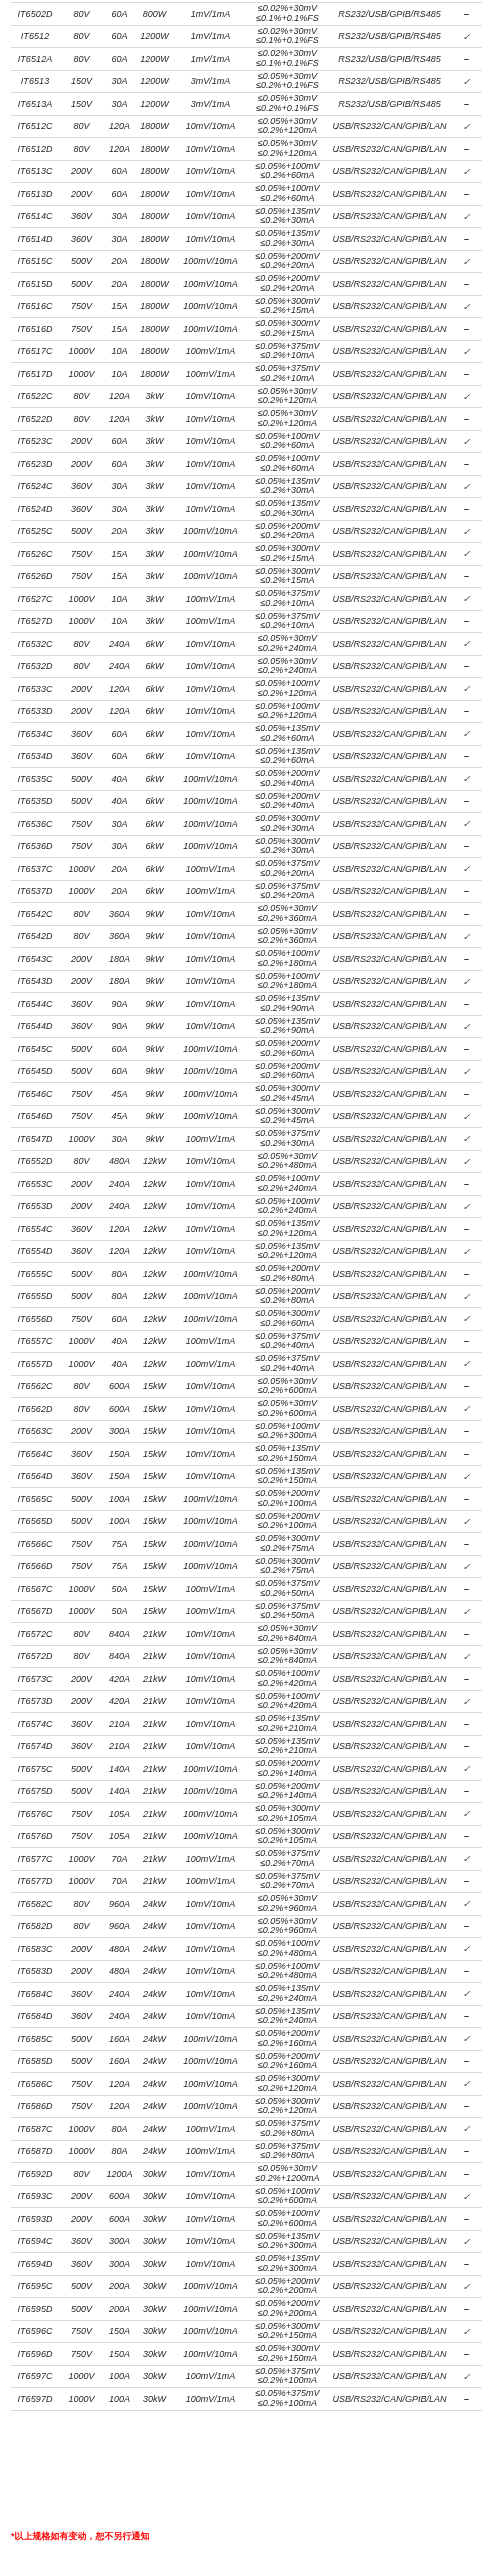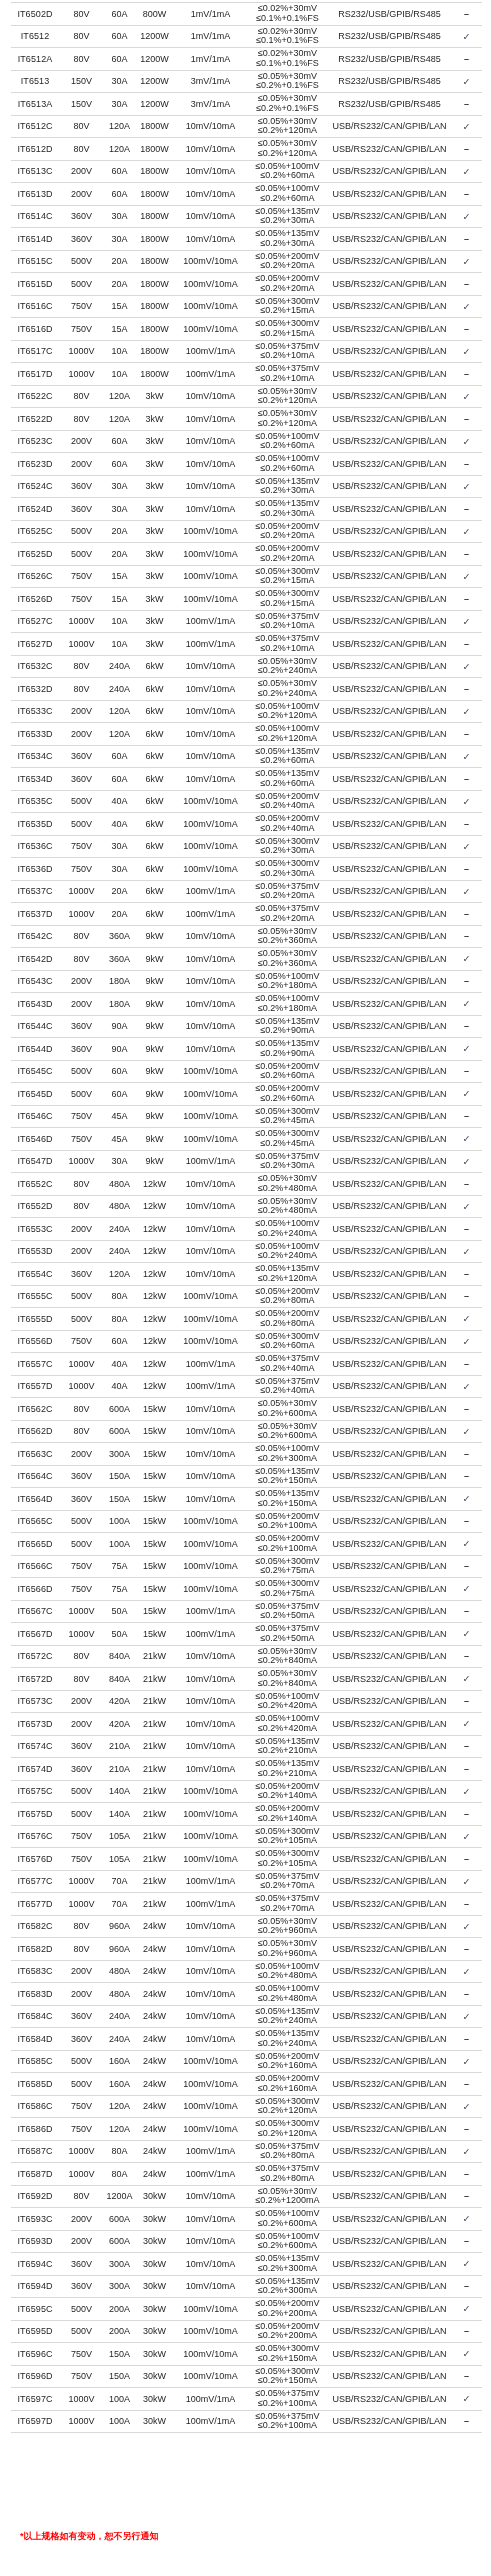--- a/index.html
+++ b/index.html
@@ -9,41 +9,42 @@
     overflow:hidden;
     font-family:"Liberation Sans", sans-serif;
     -webkit-font-smoothing:antialiased;
   }
   table.spec{
     border-collapse:collapse;
     table-layout:fixed;
     width:470px;
     margin:2.2px 0 0 11px;
     border-bottom:0.7px solid #d9d9d9;
+    font-style:italic;
   }
   table.spec td{
     border-top:0.7px solid #d9d9d9;
     height:21.5px;
     padding:0;
     vertical-align:middle;
     text-align:center;
     font-size:9px;
     color:#1f1f1f;
     white-space:nowrap;
     overflow:hidden;
   }
   td.c-model{text-align:left;padding-left:6px;letter-spacing:0.1px;}
   td.c-acc{text-align:left;padding-left:9px;font-size:9px;line-height:9.7px;}
   td.c-acc div{height:9.7px;}
   td.c-opt{font-size:9px;}
   .check{color:#3f4e5f;font-size:9.7px;}
   .dash{color:#333333;font-size:9px;font-weight:bold;}
   .footnote{
     position:absolute;
-    left:20px;top:2531px;
+    left:11px;top:2531px;
     font-size:9px;
     font-weight:bold;
     color:#fe0000;
     line-height:11px;
   }
 </style>
 </head>
 <body>
 
 <table class="spec">
@@ -364,33 +365,20 @@
         <td>3kW</td>
         <td>100mV/10mA</td>
         <td class="c-acc">
           <div>≤0.05%+200mV</div>
           <div>≤0.2%+20mA</div>
         </td>
         <td>USB/RS232/CAN/GPIB/LAN</td>
         <td class="c-opt"><span class="check">✓</span></td>
       </tr>
       <tr>
-        <td class="c-model">IT6525D</td>
-        <td>500V</td>
-        <td>20A</td>
-        <td>3kW</td>
-        <td>100mV/10mA</td>
-        <td class="c-acc">
-          <div>≤0.05%+200mV</div>
-          <div>≤0.2%+20mA</div>
-        </td>
-        <td>USB/RS232/CAN/GPIB/LAN</td>
-        <td class="c-opt"><span class="dash">–</span></td>
-      </tr>
-      <tr>
         <td class="c-model">IT6526C</td>
         <td>750V</td>
         <td>15A</td>
         <td>3kW</td>
         <td>100mV/10mA</td>
         <td class="c-acc">
           <div>≤0.05%+300mV</div>
           <div>≤0.2%+15mA</div>
         </td>
         <td>USB/RS232/CAN/GPIB/LAN</td>
@@ -728,43 +716,30 @@
         <td>9kW</td>
         <td>100mV/1mA</td>
         <td class="c-acc">
           <div>≤0.05%+375mV</div>
           <div>≤0.2%+30mA</div>
         </td>
         <td>USB/RS232/CAN/GPIB/LAN</td>
         <td class="c-opt"><span class="check">✓</span></td>
       </tr>
       <tr>
-        <td class="c-model">IT6552C</td>
+        <td class="c-model">IT6552D</td>
         <td>80V</td>
         <td>480A</td>
         <td>12kW</td>
         <td>10mV/10mA</td>
         <td class="c-acc">
           <div>≤0.05%+30mV</div>
           <div>≤0.2%+480mA</div>
         </td>
         <td>USB/RS232/CAN/GPIB/LAN</td>
-        <td class="c-opt"><span class="dash">–</span></td>
-      </tr>
-      <tr>
-        <td class="c-model">IT6552D</td>
-        <td>80V</td>
-        <td>480A</td>
-        <td>12kW</td>
-        <td>10mV/10mA</td>
-        <td class="c-acc">
-          <div>≤0.05%+30mV</div>
-          <div>≤0.2%+480mA</div>
-        </td>
-        <td>USB/RS232/CAN/GPIB/LAN</td>
         <td class="c-opt"><span class="check">✓</span></td>
       </tr>
       <tr>
         <td class="c-model">IT6553C</td>
         <td>200V</td>
         <td>240A</td>
         <td>12kW</td>
         <td>10mV/10mA</td>
         <td class="c-acc">
           <div>≤0.05%+100mV</div>
@@ -791,20 +766,33 @@
         <td>360V</td>
         <td>120A</td>
         <td>12kW</td>
         <td>10mV/10mA</td>
         <td class="c-acc">
           <div>≤0.05%+135mV</div>
           <div>≤0.2%+120mA</div>
         </td>
         <td>USB/RS232/CAN/GPIB/LAN</td>
         <td class="c-opt"><span class="dash">–</span></td>
+      </tr>
+      <tr>
+        <td class="c-model">IT6554D</td>
+        <td>360V</td>
+        <td>120A</td>
+        <td>12kW</td>
+        <td>10mV/10mA</td>
+        <td class="c-acc">
+          <div>≤0.05%+135mV</div>
+          <div>≤0.2%+120mA</div>
+        </td>
+        <td>USB/RS232/CAN/GPIB/LAN</td>
+        <td class="c-opt"><span class="check">✓</span></td>
       </tr>
       <tr>
         <td class="c-model">IT6555C</td>
         <td>500V</td>
         <td>80A</td>
         <td>12kW</td>
         <td>100mV/10mA</td>
         <td class="c-acc">
           <div>≤0.05%+200mV</div>
           <div>≤0.2%+80mA</div>

